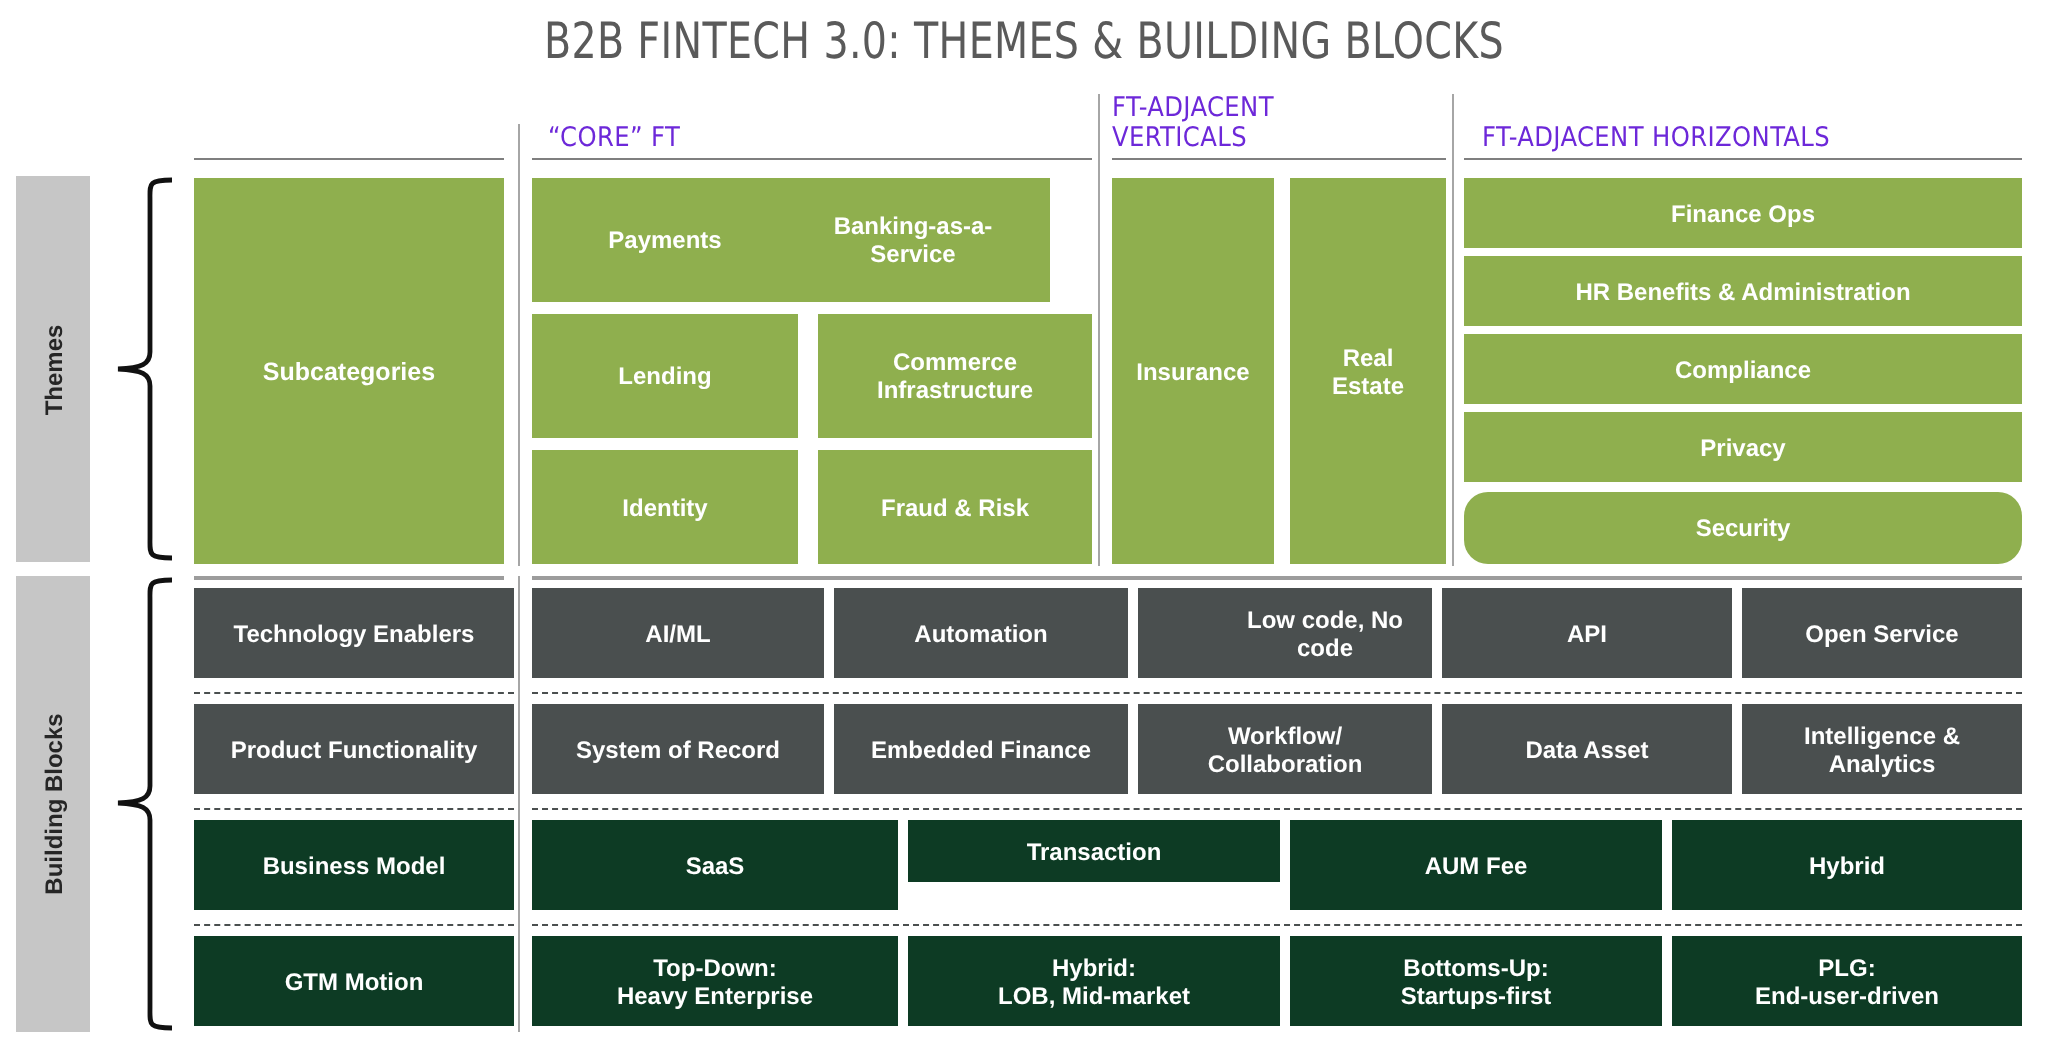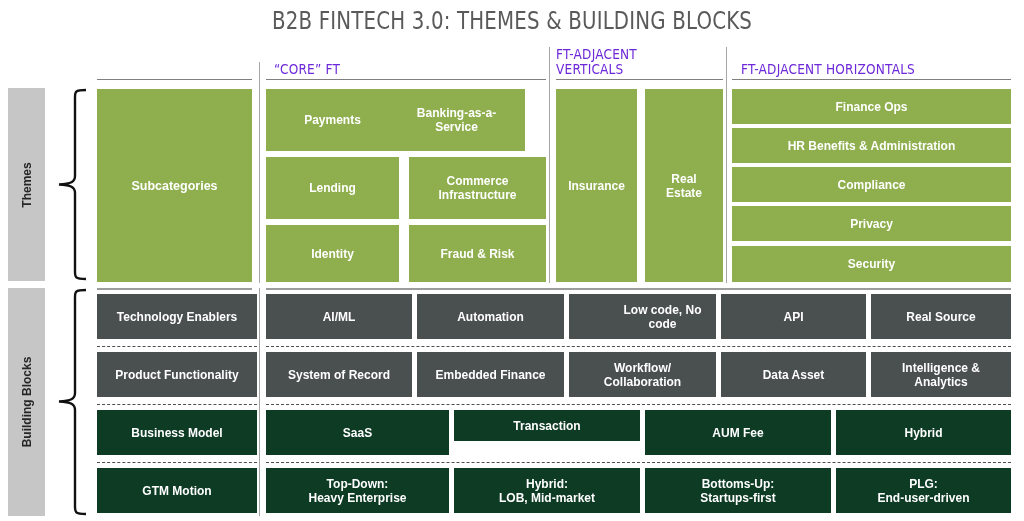--- a/index.html
+++ b/index.html
@@ -172,33 +172,33 @@
   <div class="box green" style="left:409px; top:225px; width:137px; height:57px;">Fraud &amp; Risk</div>
 
   <div class="box green" style="left:556px; top:89px; width:81px; height:193px;">Insurance</div>
   <div class="box green" style="left:645px; top:89px; width:78px; height:193px;">Real
 Estate</div>
 
   <div class="box green" style="left:732px; top:89px; width:279px; height:35px;">Finance Ops</div>
   <div class="box green" style="left:732px; top:128px; width:279px; height:35px;">HR Benefits &amp; Administration</div>
   <div class="box green" style="left:732px; top:167px; width:279px; height:35px;">Compliance</div>
   <div class="box green" style="left:732px; top:206px; width:279px; height:35px;">Privacy</div>
-  <div class="box green" style="left:732px; top:246px; width:279px; height:36px;">Security</div>
+  <div class="box green" style="left:732px; top:246px; width:279px; height:36px;border-radius:12px;">Security</div>
 
   <div class="rule-solid" style="left:97px;  top:288px; width:155px;"></div>
   <div class="rule-solid" style="left:266px; top:288px; width:745px;"></div>
 
   <div class="vdiv" style="left:259px; top:288px; height:228px;"></div>
 
   <div class="box gray" style="left:97px; top:294px; width:160px; height:45px;">Technology Enablers</div>
   <div class="box gray" style="left:266px; top:294px; width:146px; height:45px;">AI/ML</div>
   <div class="box gray" style="left:417px; top:294px; width:147px; height:45px;">Automation</div>
   <div class="box gray" style="left:569px; top:294px; width:147px; height:45px;padding-left:44px;">Low code, No code</div>
   <div class="box gray" style="left:721px; top:294px; width:145px; height:45px;">API</div>
-  <div class="box gray" style="left:871px; top:294px; width:140px; height:45px;">Real Source</div>
+  <div class="box gray" style="left:871px; top:294px; width:140px; height:45px;">Open Service</div>
 
   <div class="rule-dash" style="left:97px;  top:346px; width:160px;"></div>
   <div class="rule-dash" style="left:266px; top:346px; width:745px;"></div>
 
   <div class="box gray" style="left:97px; top:352px; width:160px; height:45px;">Product Functionality</div>
   <div class="box gray" style="left:266px; top:352px; width:146px; height:45px;">System of Record</div>
   <div class="box gray" style="left:417px; top:352px; width:147px; height:45px;">Embedded Finance</div>
   <div class="box gray" style="left:569px; top:352px; width:147px; height:45px;">Workflow/
 Collaboration</div>
   <div class="box gray" style="left:721px; top:352px; width:145px; height:45px;">Data Asset</div>

